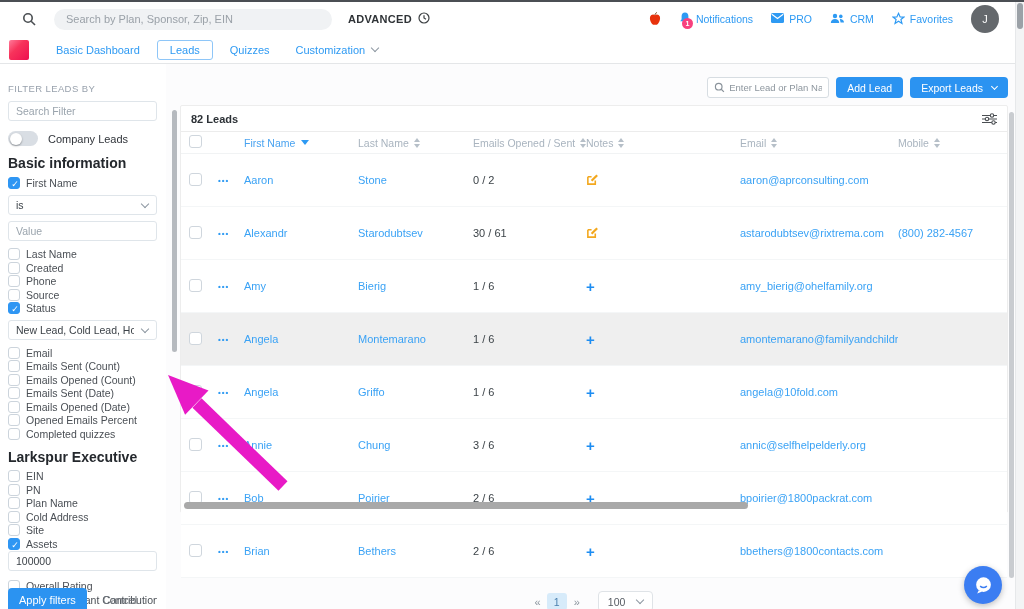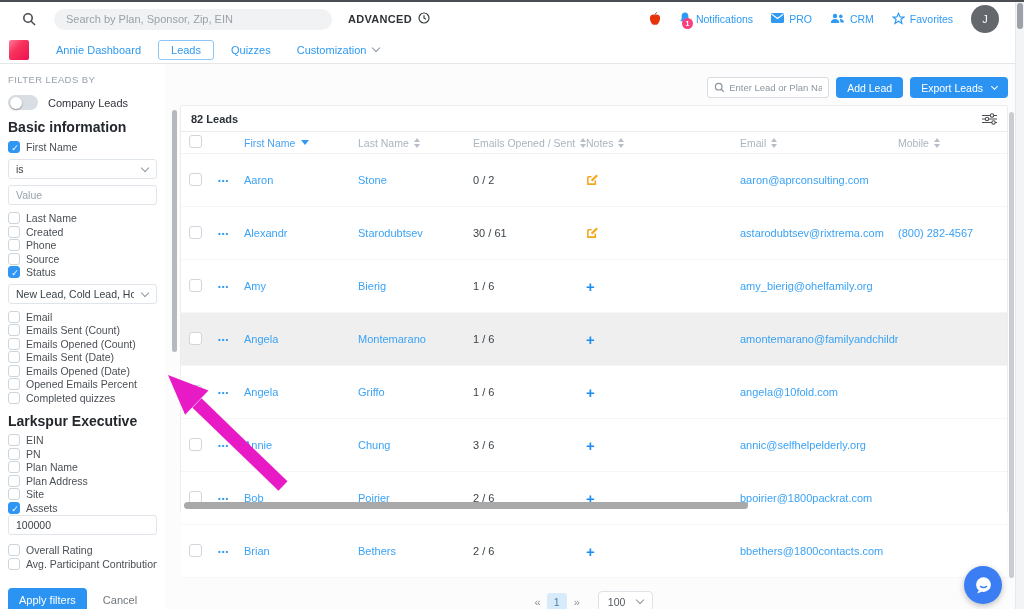--- a/index.html
+++ b/index.html
@@ -23,21 +23,21 @@
 
   
   .nav { position:absolute; top:36px; left:0; right:9px; height:28px; background:#fff; border-bottom:1px solid #e4e6e8; display:flex; align-items:center; z-index:5; }
   .logo { width:20px; height:20px; margin-left:9px; border-radius:2px; background:linear-gradient(135deg,#ff7b9a 0%,#f7335b 40%,#ee0f4f 100%); }
   .tab { font-size:11px; color:#2e9af3; padding:4px 9px; margin-left:8px; cursor:pointer; white-space:nowrap; display:flex; align-items:center; gap:7px; }
   .tab.first { margin-left:18px; }
   .tab.active { border:1px solid #8ec6f8; border-radius:3px; padding:3px 12px; }
 
   
   .sidebar { position:absolute; left:0; top:64px; width:166px; bottom:0; background:#fff; padding:8px 9px 0 8px; font-size:10.5px; color:#4a4f55; }
-  .f-title { font-size:9.5px; color:#99a2ad; letter-spacing:.4px; margin:2px 0 7px; }
+  .f-title { font-size:9.5px; color:#99a2ad; letter-spacing:.4px; margin:11px 0 7px; }
   .inp, .sel { width:100%; height:20px; border:1px solid #dfe5ea; border-radius:3px; background:#fff; font-size:10.5px; color:#3c4248; font-family:inherit; padding:0 7px; }
   .inp::placeholder { color:#9aa4ad; }
   .sel { position:relative; display:flex; align-items:center; margin:5px 0 6px; cursor:pointer; white-space:nowrap; overflow:hidden; }
   .chev { width:6px; height:6px; border-right:1.5px solid #8d97a1; border-bottom:1.5px solid #8d97a1; transform:rotate(45deg); margin-top:-3px; flex:none; }
   .sel .chev { position:absolute; right:8px; top:8px; }
   .toggle-row { display:flex; align-items:center; gap:10px; margin:10px 0 9px; cursor:pointer; }
   .toggle { width:30px; height:15px; border-radius:8px; background:#d9dee4; position:relative; flex:none; }
   .toggle::after { content:""; position:absolute; left:1.5px; top:1.5px; width:12px; height:12px; border-radius:50%; background:#fff; box-shadow:0 1px 2px rgba(0,0,0,.35); }
   .toggle-label { font-size:11px; color:#30343a; }
   .section-title { font-weight:bold; font-size:14px; color:#24282d; margin:8px 0 5px; }
@@ -157,31 +157,32 @@
               <path d="M12 2.5 L15 9 L22 9.3 L16.5 14 L18.4 21.3 L12 17.2 L5.6 21.3 L7.5 14 L2 9.3 L9 9 Z" fill="none" stroke="#2e9af3" stroke-width="2.2"></path>
             </svg></span>
         <span>Favorites</span>
       </span>
       <span class="avatar">J</span>
     </div>
   </div>
 
   <div class="nav">
     <div class="logo"></div>
-    <span class="tab first">Annie Dashboard</span>
+    <span class="tab first">Basic Dashboard</span>
     <span class="tab active">Leads</span>
     <span class="tab">Quizzes</span>
     <span class="tab">
       <span>Customization</span>
       <span class="chev"></span>
     </span>
   </div>
 
   <div class="sidebar">
     <div class="f-title">FILTER LEADS BY</div>
+    <input class="inp" placeholder="Search Filter" style="">
     <div class="toggle-row">
       <span class="toggle"></span>
       <span class="toggle-label">Company Leads</span>
     </div>
     <div class="section-title">Basic information</div>
     <div class="chk-row">
       <span class="chk checked"></span>
       <span class="chk-label">First Name</span>
     </div>
     <div class="sel">
@@ -254,21 +255,21 @@
         <div class="chk-row">
           <span class="chk"></span>
           <span class="chk-label">PN</span>
         </div>
         <div class="chk-row">
           <span class="chk"></span>
           <span class="chk-label">Plan Name</span>
         </div>
         <div class="chk-row">
           <span class="chk"></span>
-          <span class="chk-label">Plan Address</span>
+          <span class="chk-label">Cold Address</span>
         </div>
         <div class="chk-row">
           <span class="chk"></span>
           <span class="chk-label">Site</span>
         </div>
       </div>
     <div class="chk-row">
       <span class="chk checked"></span>
       <span class="chk-label">Assets</span>
     </div>

